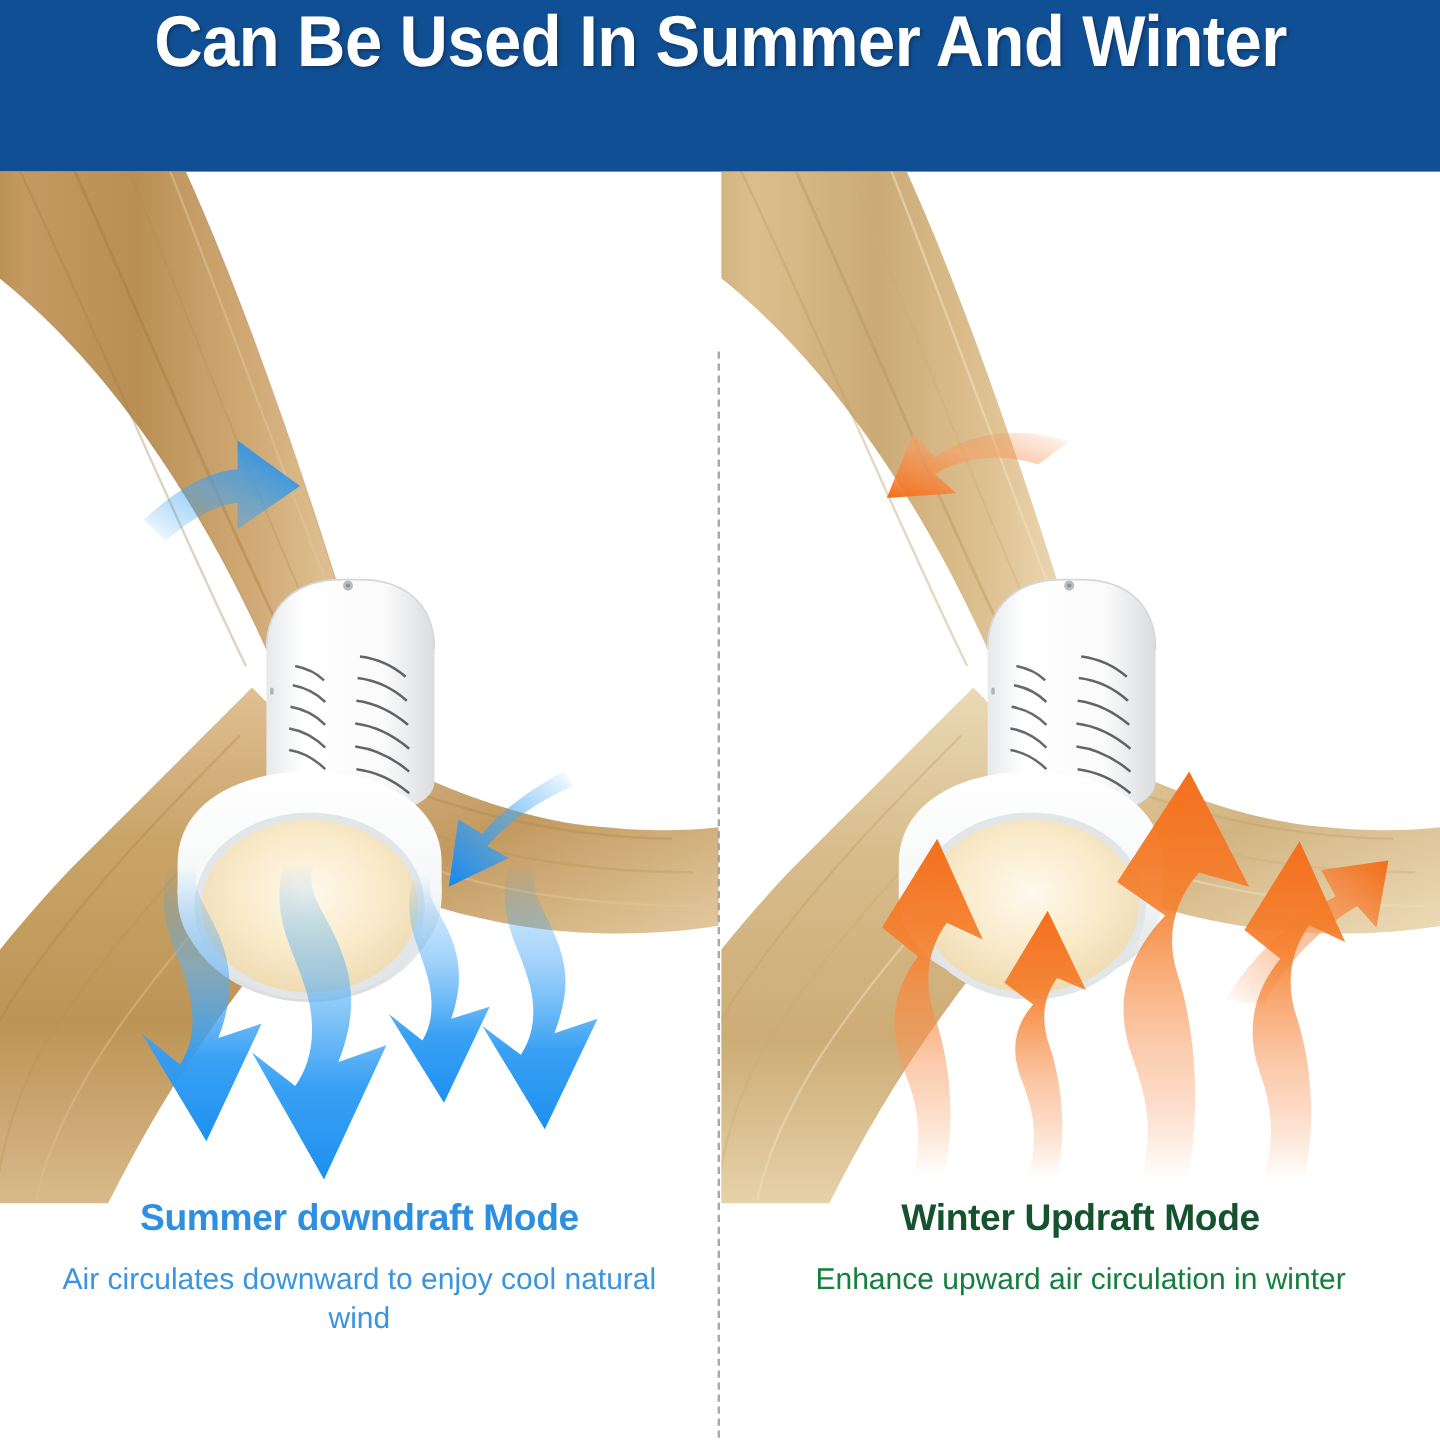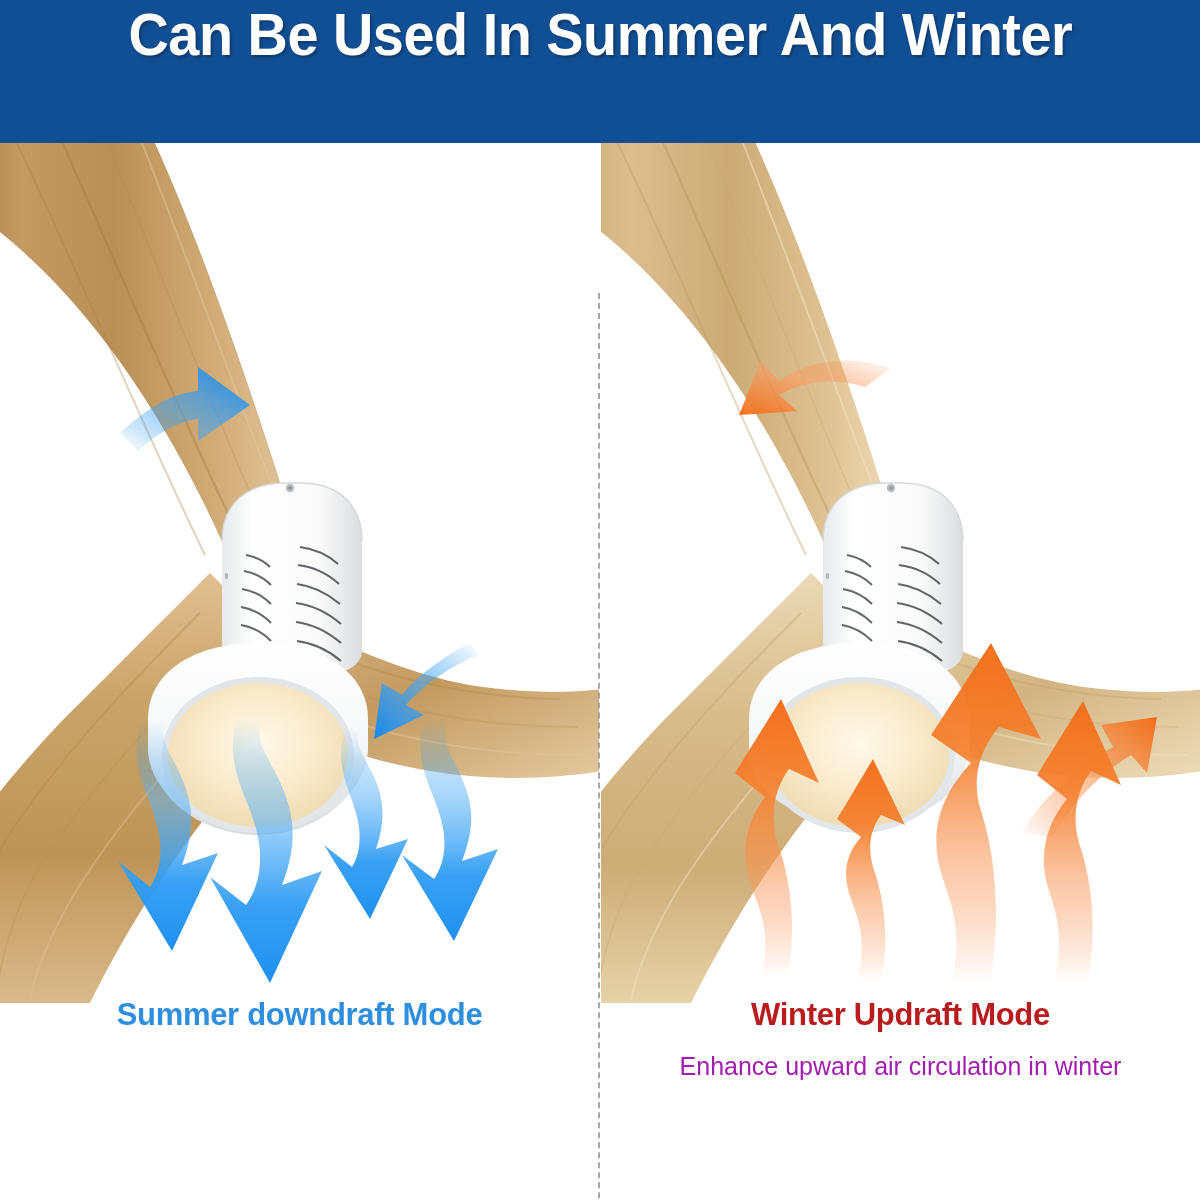--- a/index.html
+++ b/index.html
@@ -48,22 +48,22 @@
   .cap-title{
     font-size:31px;font-weight:bold;letter-spacing:-0.3px;
     margin:0 0 18px 0;line-height:1.1;
   }
   .cap-sub{
     font-size:25px;font-weight:normal;line-height:1.33;margin:0;
     padding:0 40px;
   }
   .cap-blue .cap-title{color:#2E8FE0;}
   .cap-blue .cap-sub{color:#3B95DE;}
-  .cap-orange .cap-title{color:#b91c1c;}
-  .cap-orange .cap-sub{color:#a21caf;text-align:center;}
+  .cap-orange .cap-title{color:#14532d;}
+  .cap-orange .cap-sub{color:#15803d;text-align:center;}
 </style>
 </head>
 <body>
 
 <div class="page">
 
   <div class="header">
     <div class="header-title">Can Be Used In Summer And Winter</div>
   </div>
 
@@ -204,20 +204,21 @@
                      C370,618 352,606 360,586 Z"></path>
             <path d="M424,578 C412,622 434,646 442,680 C448,706 442,724 434,736
                      L402,712 L454,798 L498,706 L462,718 C470,696 476,674 466,646
                      C456,616 438,600 448,576 Z"></path>
           </g>
         </svg>
       </div>
 
       <div class="caption cap-blue" style="top:855px;">
         <div class="cap-title">Summer downdraft Mode</div>
+        <div class="cap-sub">Air circulates downward to enjoy cool natural wind</div>
       </div>
     </div>
 
     <div class="panel panel-right">
 
       <div class="art">
         <svg viewBox="0 0 599 860" xmlns="http://www.w3.org/2000/svg">
           <defs>
             <linearGradient id="woodA2" x1="0" y1="0" x2="1" y2="0">
               <stop offset="0%" stop-color="#C7A673"></stop>

